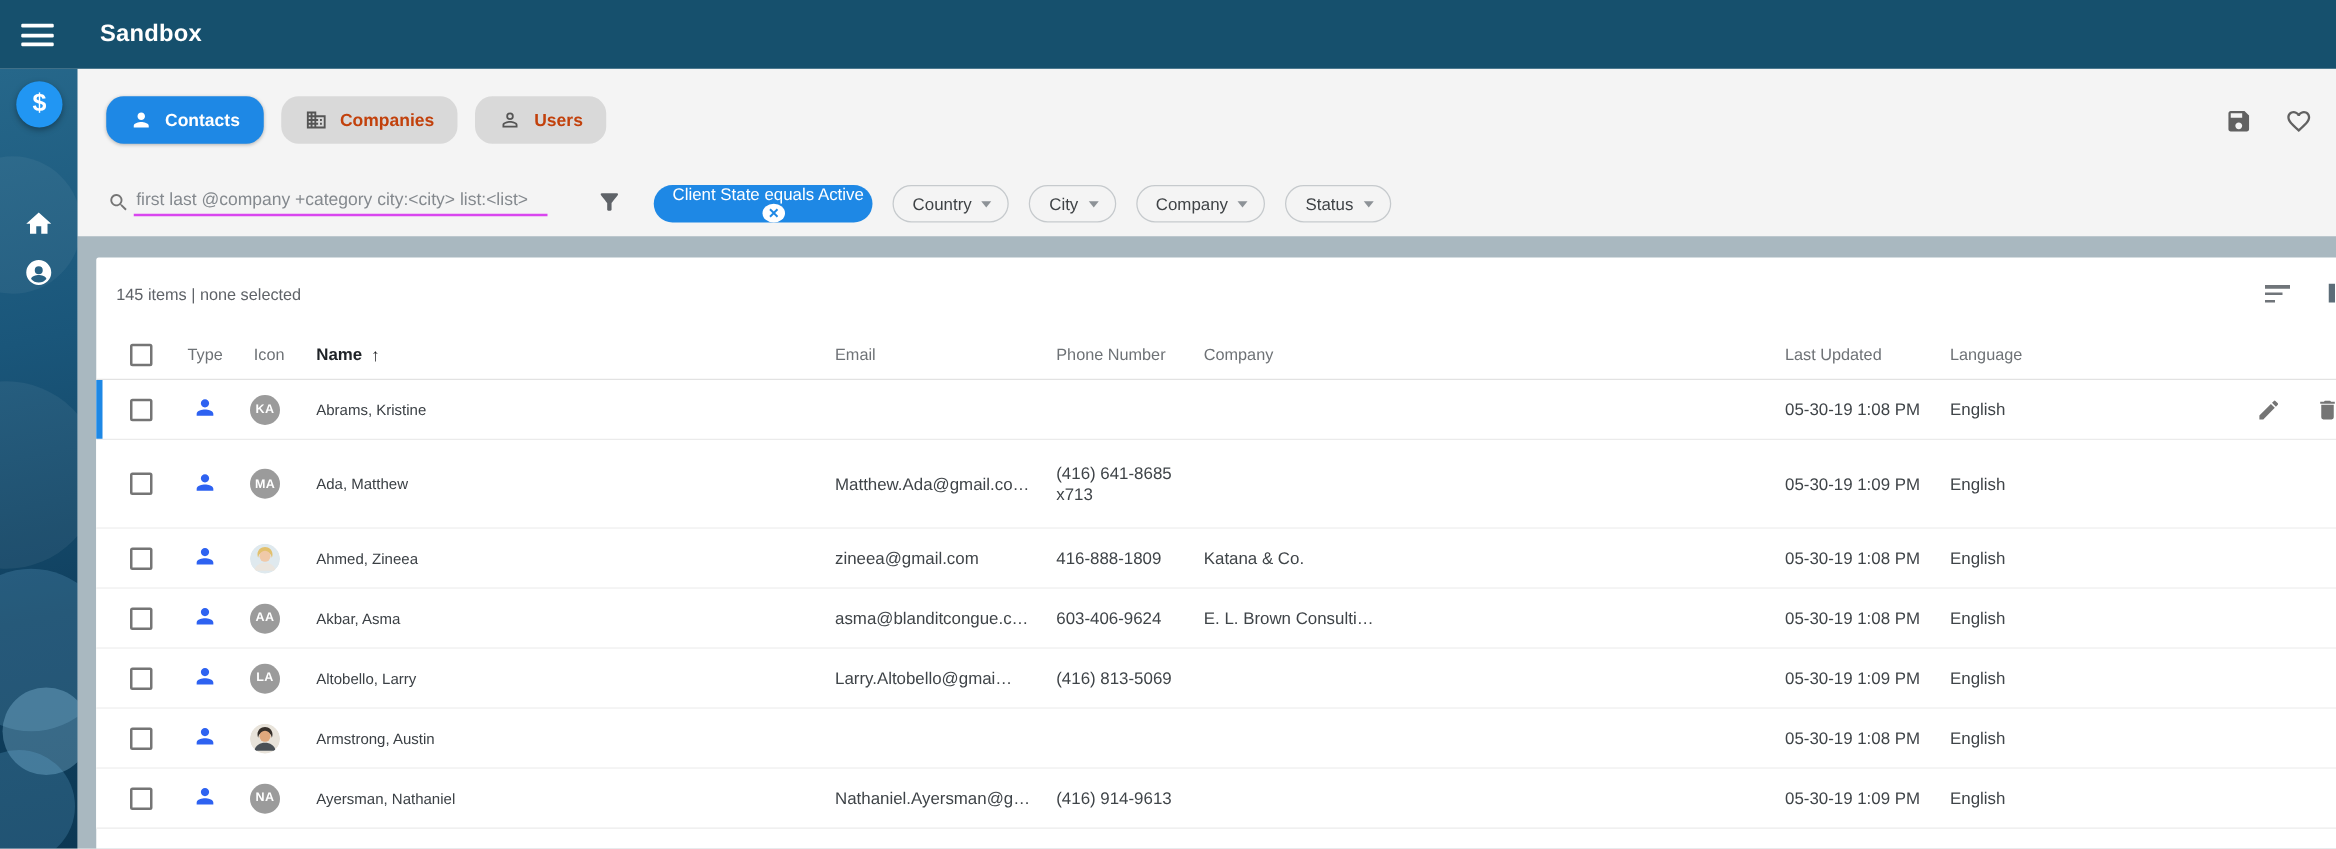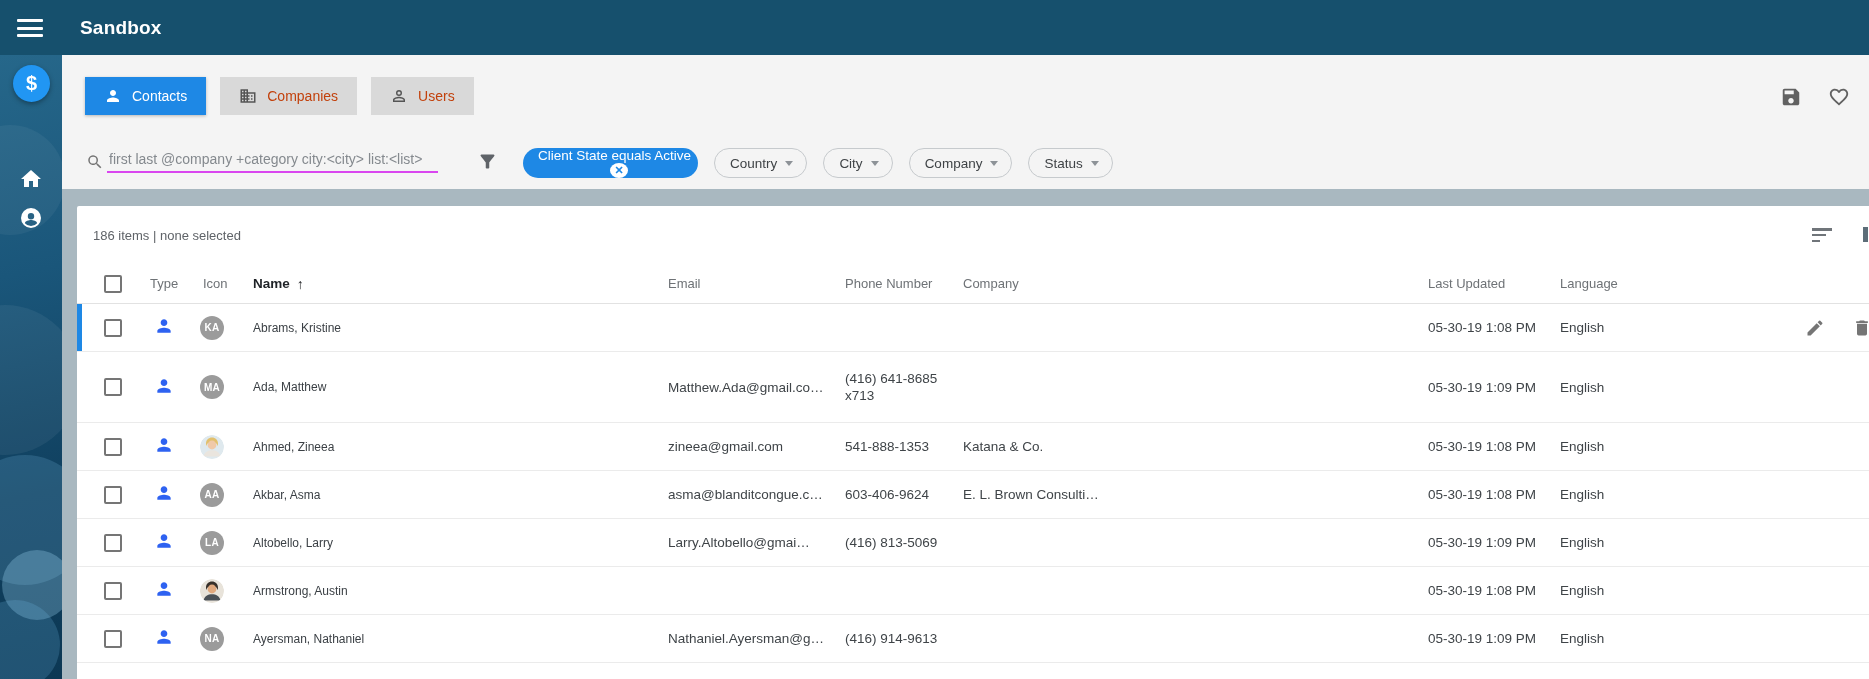--- a/index.html
+++ b/index.html
@@ -24,21 +24,21 @@
     font-size:20px; font-weight:700; display:flex; align-items:center; justify-content:center; box-shadow:0 2px 5px rgba(0,0,0,.35); cursor:pointer; }
   .side-icon { position:absolute; left:19px; width:24px; height:24px; cursor:pointer; }
   .side-home { top:112px; }
   .side-account { top:151px; }
 
   
   .content { position:absolute; left:62px; top:55px; width:1807px; height:624px; background:#f4f4f4; }
 
   
   .tabs-row { position:absolute; left:23px; top:22px; display:flex; gap:14px; }
-  .tab { height:38px; border-radius:0; display:flex; align-items:center; padding:0 19px; font-size:14px; font-weight:400; cursor:pointer; }
+  .tab { height:38px; border-radius:14px; display:flex; align-items:center; padding:0 19px; font-size:14px; font-weight:700; cursor:pointer; }
   .tab svg { margin-right:10px; }
   .tab.active { background:#1e88e5; color:#fff; box-shadow:0 1px 3px rgba(0,0,0,.25); }
   .tab.inactive { background:#d9d9d9; color:#c2410c; }
 
   
   .hdr-action { position:absolute; top:31px; width:22px; height:22px; cursor:pointer; }
   .act-save { left:1718px; }
   .act-heart { left:1766px; }
 
   
@@ -194,21 +194,21 @@
     <div class="chip outline">
       <span>Status</span>
         <span class="caret"></span>
     </div>
   </div>
 
   <div class="lower">
     <div class="card">
 
       <div class="toolbar">
-        <div class="items-text">186 items | none selected</div>
+        <div class="items-text">145 items | none selected</div>
         <div class="sort-icon">
             <i></i>
             <i></i>
             <i></i>
           </div>
         <div class="partial-icon"></div>
       </div>
 
       <div class="grid-row thead">
         <div>
@@ -311,21 +311,21 @@
           <circle class="p-bg" cx="12" cy="12" r="12" fill="#dfe9ee"></circle>
           <path class="p-hair" d="M12 2.6c-3.4 0-6 2.5-6 5.9 0 1 .2 1.9.6 2.6.3-2.3 1.2-3.9 5.4-3.9s5.1 1.6 5.4 3.9c.4-.7.6-1.6.6-2.6 0-3.4-2.6-5.9-6-5.9z" fill="#e2c06d"></path>
           <circle class="p-skin" cx="12" cy="10" r="4.4" fill="#f0c9a8"></circle>
           <path class="p-shirt" d="M3.5 21.5c.9-4.4 4.6-6.3 8.5-6.3s7.6 1.9 8.5 6.3z" fill="#eae5de"></path>
         </svg>
       </div>
     </div>
     <div class="cell-name">Ahmed, Zineea</div>
     <div class="cell-email">zineea@gmail.com</div>
     <div class="cell-phone">
-      <div class="phone-main">541-888-1353</div>
+      <div class="phone-main">416-888-1809</div>
       <div class="phone-ext"></div>
     </div>
     <div class="cell-company">Katana &amp; Co.</div>
     <div class="cell-updated">05-30-19 1:08 PM</div>
     <div class="cell-language">English</div>
     <div class="cell-actions">
       
       
     </div>
   </div>

